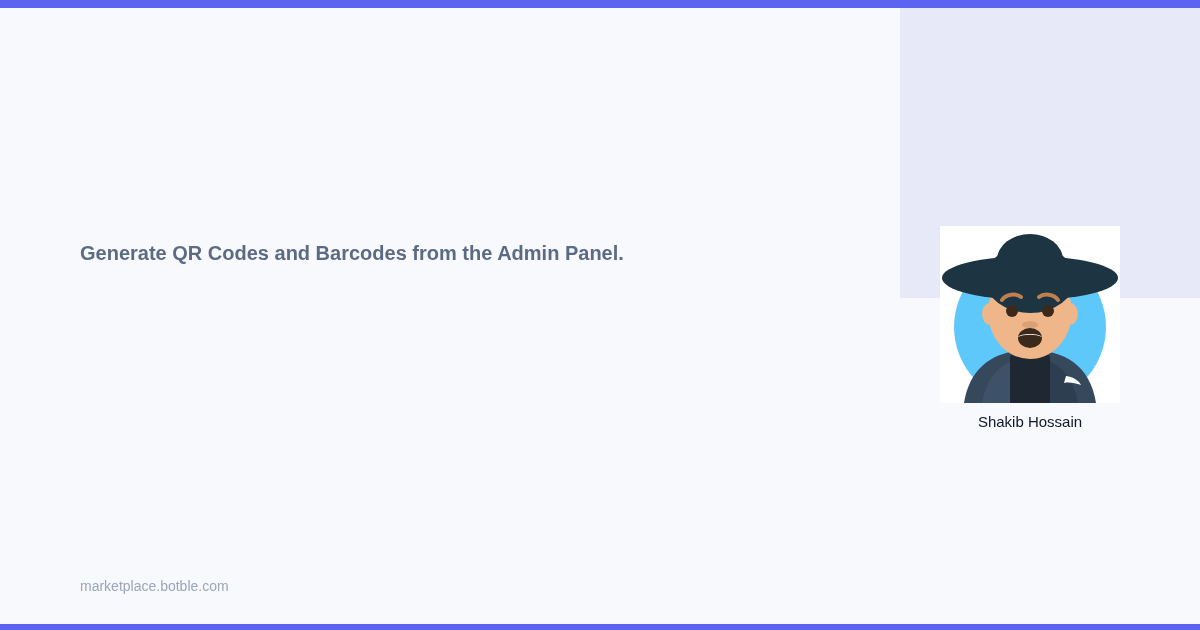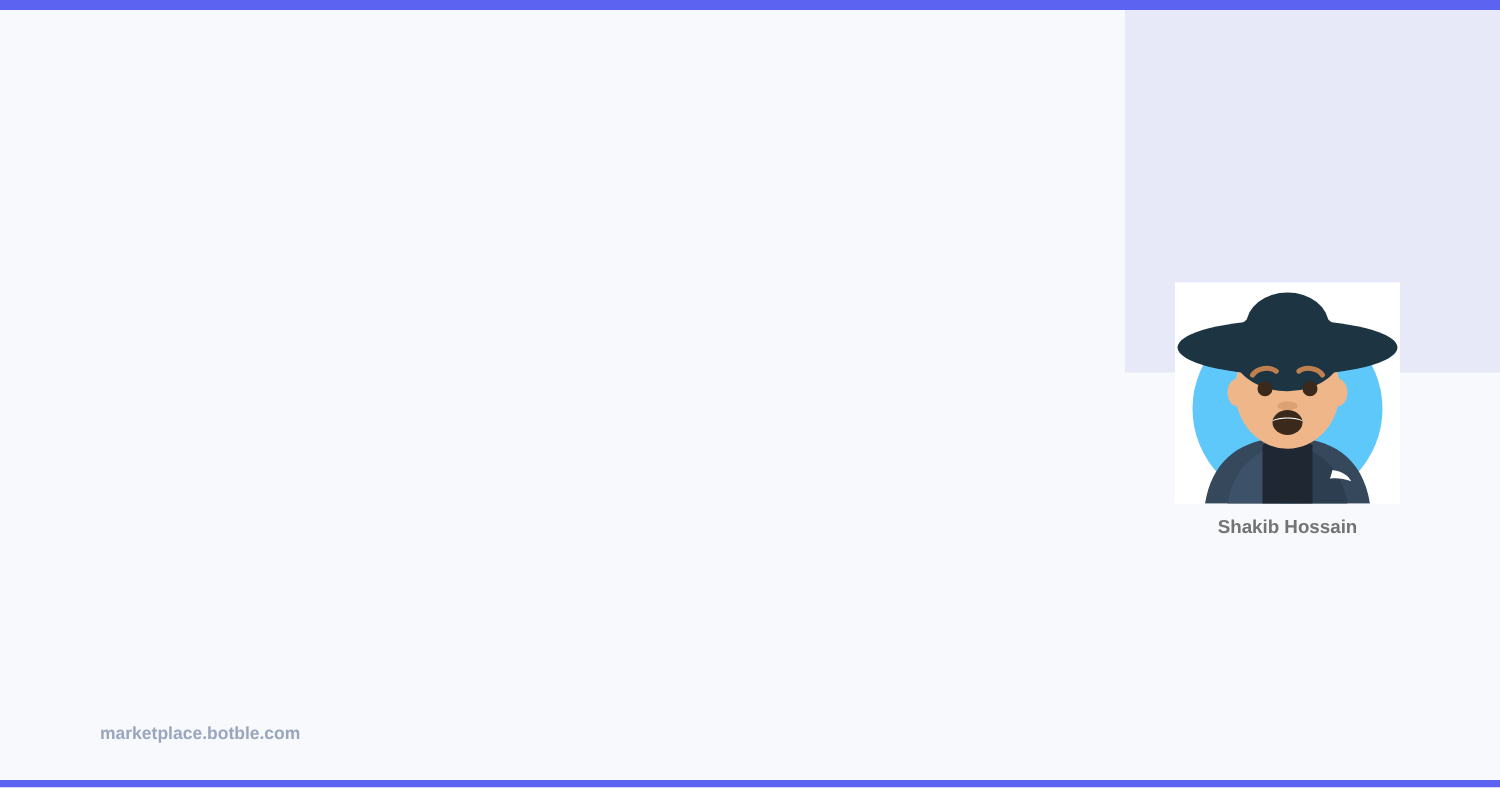--- a/index.html
+++ b/index.html
@@ -72,21 +72,21 @@
     font-weight: bold;
     color: #5c6b84;
   }
   .footer-url {
     position: absolute;
     left: 80px;
     top: 576px;
     margin: 0;
     font-size: 14px;
     line-height: 20px;
-    font-weight: bold;
+    font-weight: normal;
     color: #9aa6bd;
   }
   .author {
     position: absolute;
     left: 940px;
     top: 226px;
     width: 180px;
     text-align: center;
   }
   .author-card {
@@ -98,34 +98,35 @@
   }
   .author-avatar {
     display: block;
     width: 180px;
     height: 177px;
   }
   .author-name {
     margin: 8px 0 0 0;
     font-size: 15px;
     line-height: 22px;
-    font-weight: bold;
-    color: #737373;
+    font-weight: normal;
+    color: #0f172a;
   }
 </style>
 </head>
 <body>
 
 <div class="poster">
 
   <div class="top-bar"></div>
 
   <div class="accent-block"></div>
 
   <div class="content">
+    <p class="subtitle">Generate QR Codes and Barcodes from the Admin Panel.</p>
     <p class="footer-url">marketplace.botble.com</p>
   </div>
 
   <div class="author">
     <div class="author-card">
       <svg class="author-avatar" viewBox="0 0 180 177">
         <rect x="0" y="0" width="180" height="177" fill="#ffffff"></rect>
         <circle cx="90" cy="101" r="76" fill="#5ec8fb"></circle>
         <path d="M24 177 C30 139 56 124 90 124 C124 124 150 139 156 177 Z" fill="#35485c"></path>
         <path d="M42 177 C47 148 64 133 90 130 L90 177 Z" fill="#3d5268"></path>

